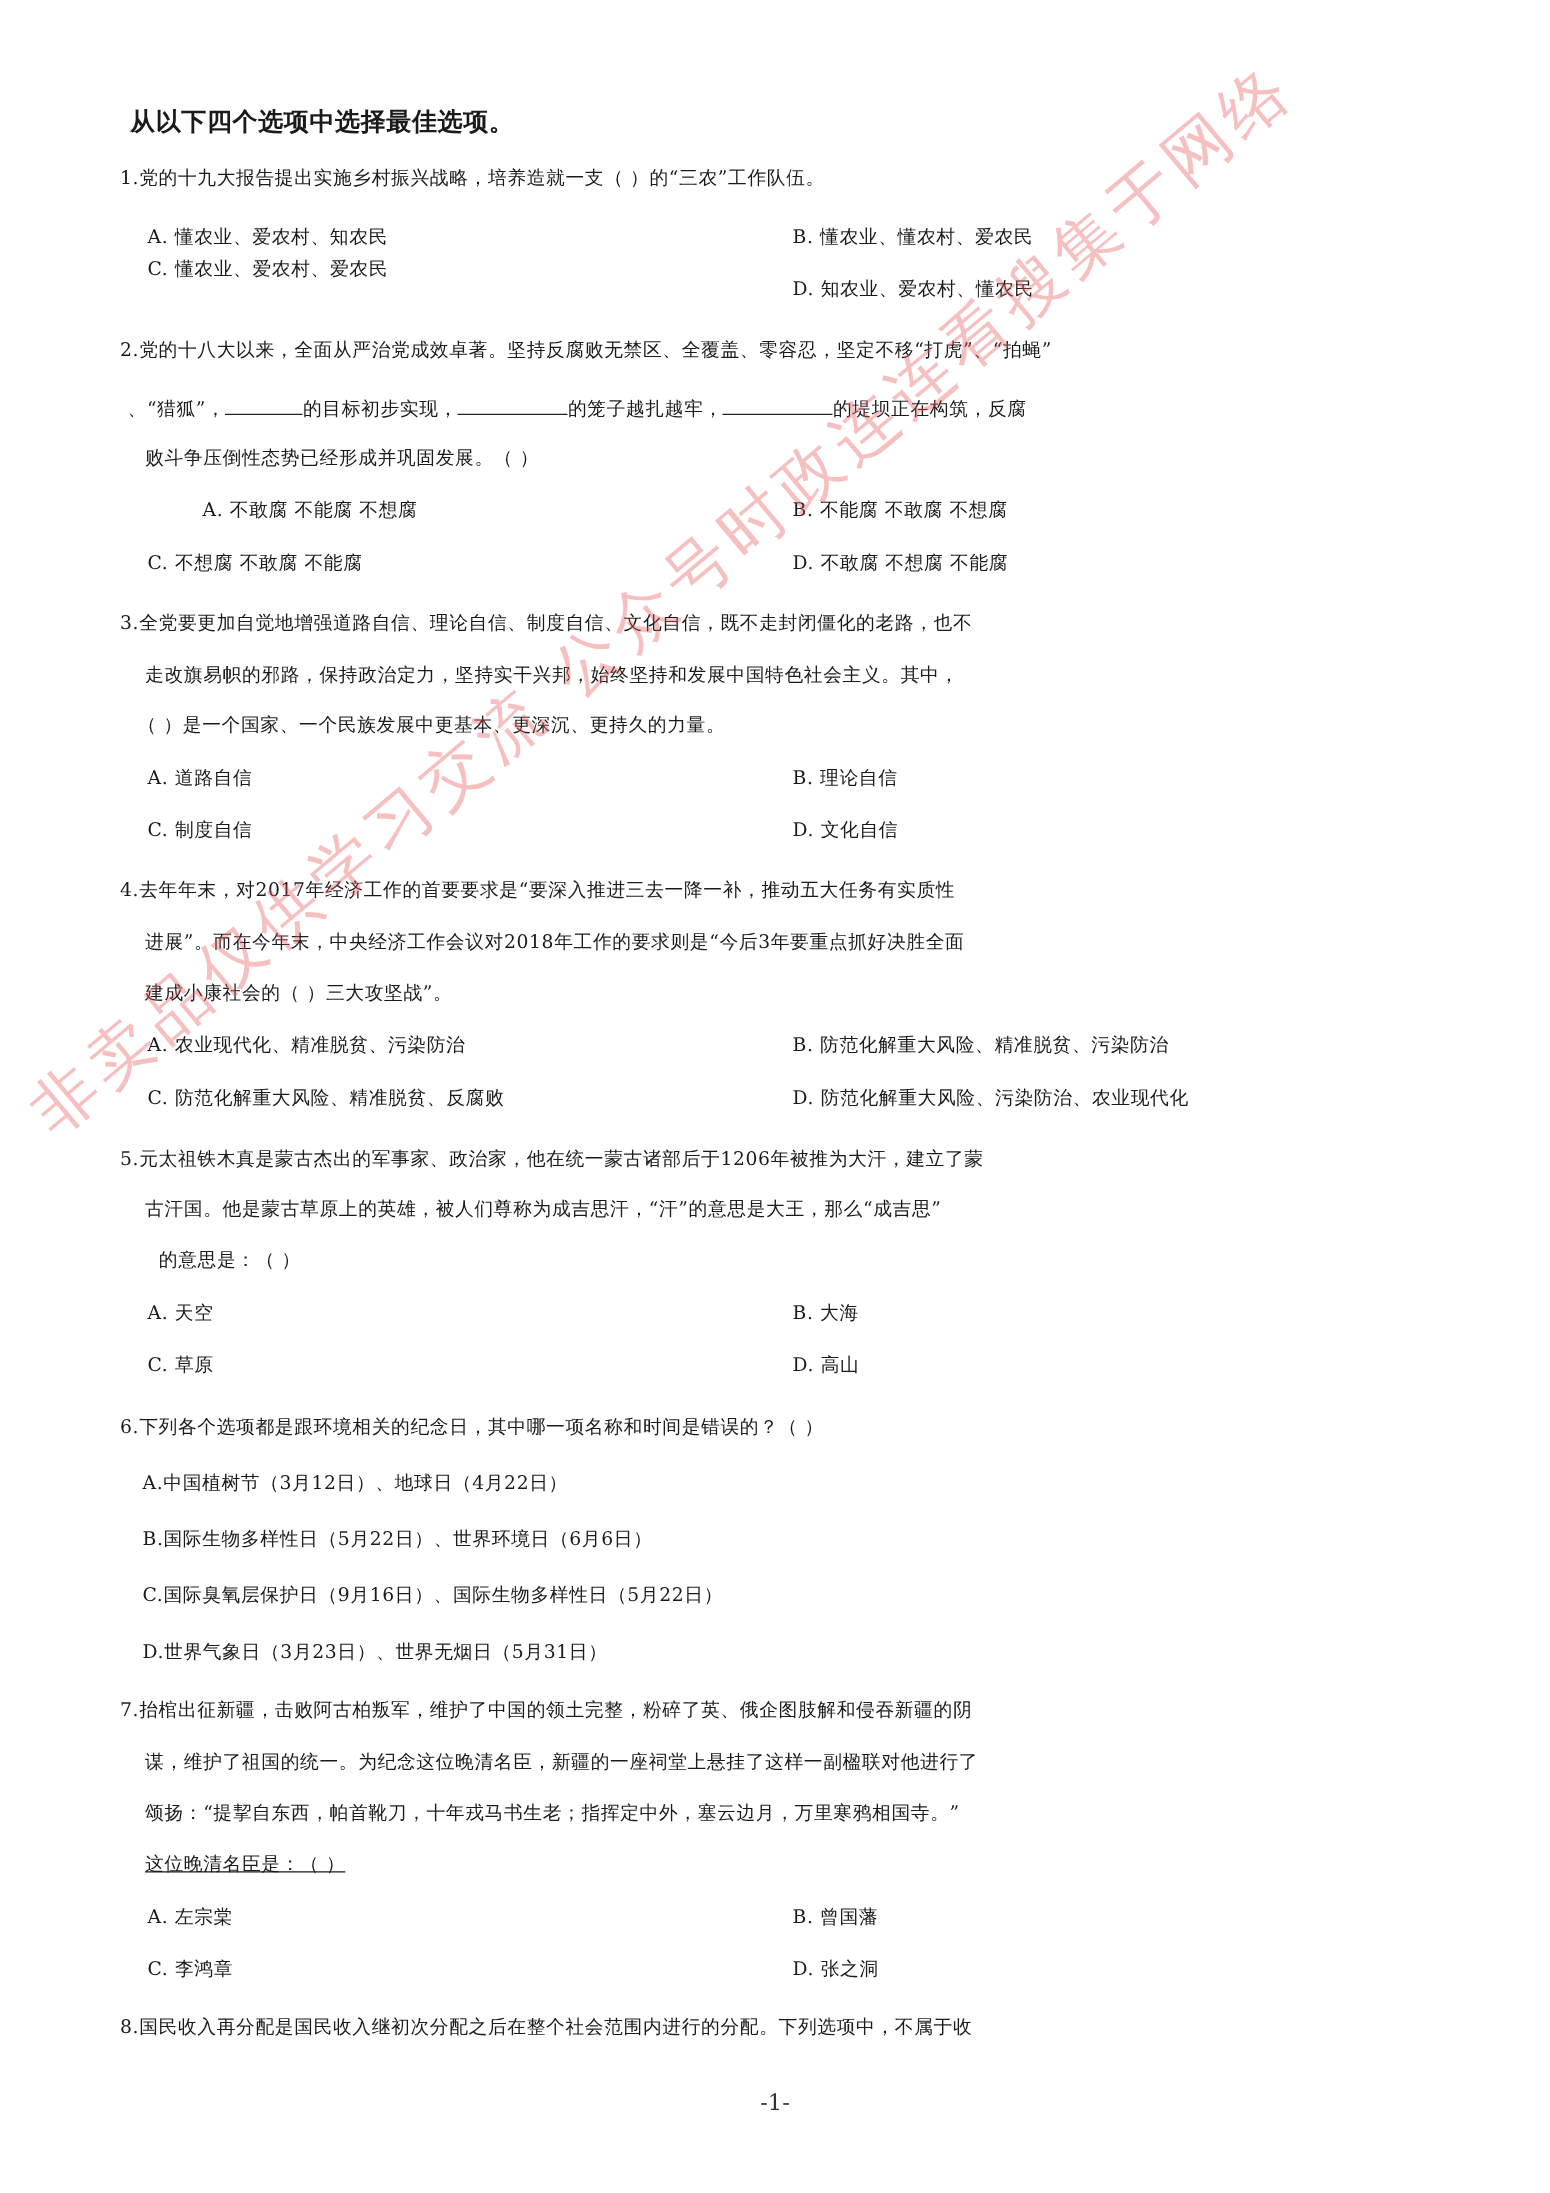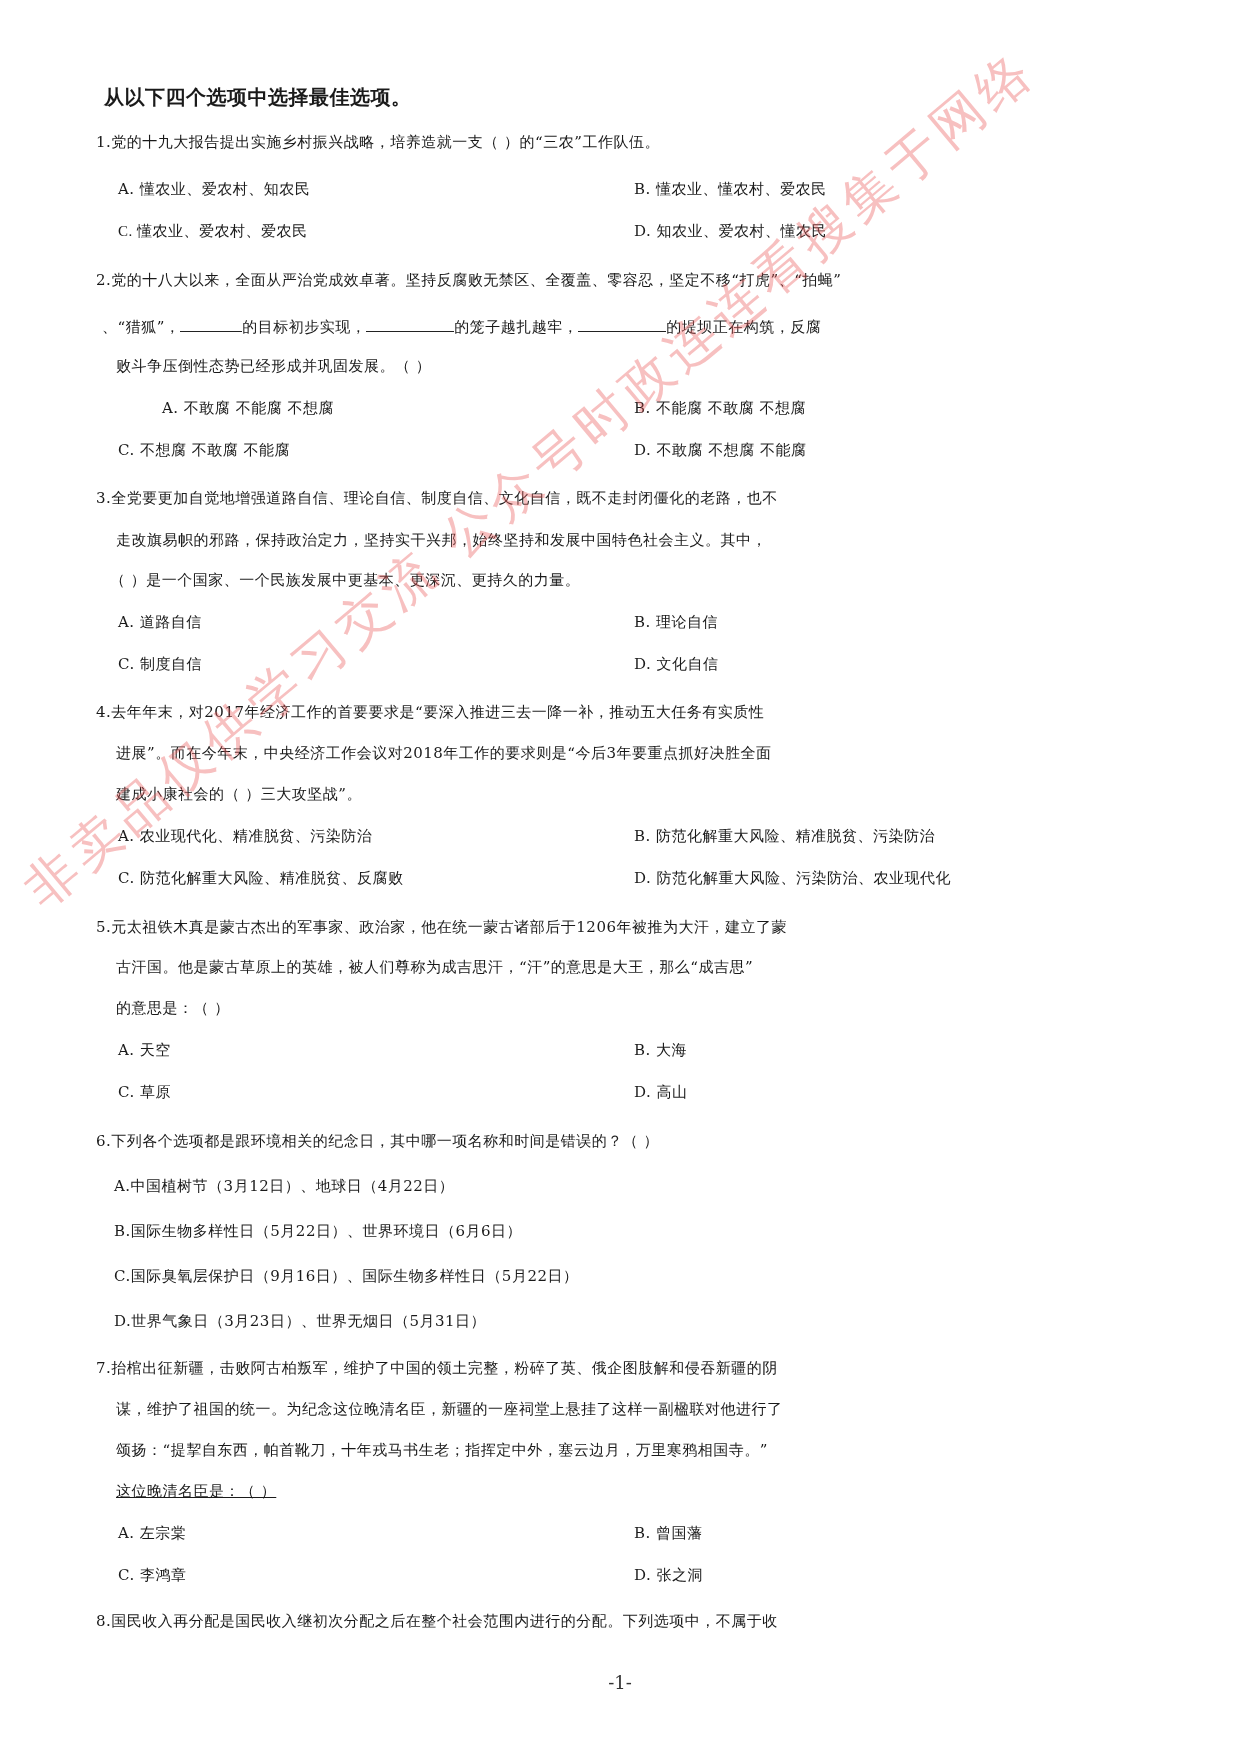--- a/index.html
+++ b/index.html
@@ -17,21 +17,21 @@
 </head>
 <body>
 
 <div class="page">
 
   <div class="line heading" style="left:104px; top:85px;">从以下四个选项中选择最佳选项。</div>
 
   <div class="line" style="left:96px; top:130px;">1.党的十九大报告提出实施乡村振兴战略，培养造就一支（ ）的“三农”工作队伍。</div>
   <div class="line" style="left:118px; top:177px;">A. 懂农业、爱农村、知农民</div>
   <div class="line" style="left:634px; top:177px;">B. 懂农业、懂农村、爱农民</div>
-  <div class="line" style="left:118px; top:219px;font-family:Liberation Serif, serif;">C. 懂农业、爱农村、爱农民</div>
+  <div class="line" style="left:118px; top:203px;">C. 懂农业、爱农村、爱农民</div>
   <div class="line" style="left:634px; top:219px;">D. 知农业、爱农村、懂农民</div>
 
   <div class="line" style="left:96px; top:268px;">2.党的十八大以来，全面从严治党成效卓著。坚持反腐败无禁区、全覆盖、零容忍，坚定不移“打虎”、“拍蝇”</div>
   <div class="line" style="left:102px; top:313px;">
     <span>、“猎狐”，</span><span class="blank" style="width:62px;"></span><span>的目标初步实现，</span><span class="blank" style="width:88px;"></span><span>的笼子越扎越牢，</span><span class="blank" style="width:88px;"></span><span>的堤坝正在构筑，反腐</span>
   </div>
   <div class="line" style="left:116px; top:354px;">败斗争压倒性态势已经形成并巩固发展。（ ）</div>
   <div class="line" style="left:118px; top:396px;margin-left:44px;">A. 不敢腐  不能腐  不想腐</div>
   <div class="line" style="left:634px; top:396px;">B. 不能腐  不敢腐  不想腐</div>
   <div class="line" style="left:118px; top:438px;">C. 不想腐  不敢腐  不能腐</div>
@@ -48,21 +48,21 @@
   <div class="line" style="left:96px; top:700px;">4.去年年末，对2017年经济工作的首要要求是“要深入推进三去一降一补，推动五大任务有实质性</div>
   <div class="line" style="left:116px; top:741px;">进展”。而在今年末，中央经济工作会议对2018年工作的要求则是“今后3年要重点抓好决胜全面</div>
   <div class="line" style="left:116px; top:782px;">建成小康社会的（ ）三大攻坚战”。</div>
   <div class="line" style="left:118px; top:824px;">A. 农业现代化、精准脱贫、污染防治</div>
   <div class="line" style="left:634px; top:824px;">B. 防范化解重大风险、精准脱贫、污染防治</div>
   <div class="line" style="left:634px; top:866px;">D. 防范化解重大风险、污染防治、农业现代化</div>
   <div class="line" style="left:118px; top:866px;">C. 防范化解重大风险、精准脱贫、反腐败</div>
 
   <div class="line" style="left:96px; top:915px;">5.元太祖铁木真是蒙古杰出的军事家、政治家，他在统一蒙古诸部后于1206年被推为大汗，建立了蒙</div>
   <div class="line" style="left:116px; top:955px;">古汗国。他是蒙古草原上的英雄，被人们尊称为成吉思汗，“汗”的意思是大王，那么“成吉思”</div>
-  <div class="line" style="left:116px; top:996px;">的意思是：（ ）</div>
+  <div class="line" style="left:127px; top:996px;">的意思是：（ ）</div>
   <div class="line" style="left:118px; top:1038px;">A. 天空</div>
   <div class="line" style="left:634px; top:1038px;">B. 大海</div>
   <div class="line" style="left:118px; top:1080px;">C. 草原</div>
   <div class="line" style="left:634px; top:1080px;">D. 高山</div>
 
   <div class="line" style="left:96px; top:1129px;">6.下列各个选项都是跟环境相关的纪念日，其中哪一项名称和时间是错误的？（ ）</div>
   <div class="line" style="left:114px; top:1174px;">A.中国植树节（3月12日）、地球日（4月22日）</div>
   <div class="line" style="left:114px; top:1219px;">B.国际生物多样性日（5月22日）、世界环境日（6月6日）</div>
   <div class="line" style="left:114px; top:1264px;">C.国际臭氧层保护日（9月16日）、国际生物多样性日（5月22日）</div>
   <div class="line" style="left:114px; top:1309px;">D.世界气象日（3月23日）、世界无烟日（5月31日）</div>

